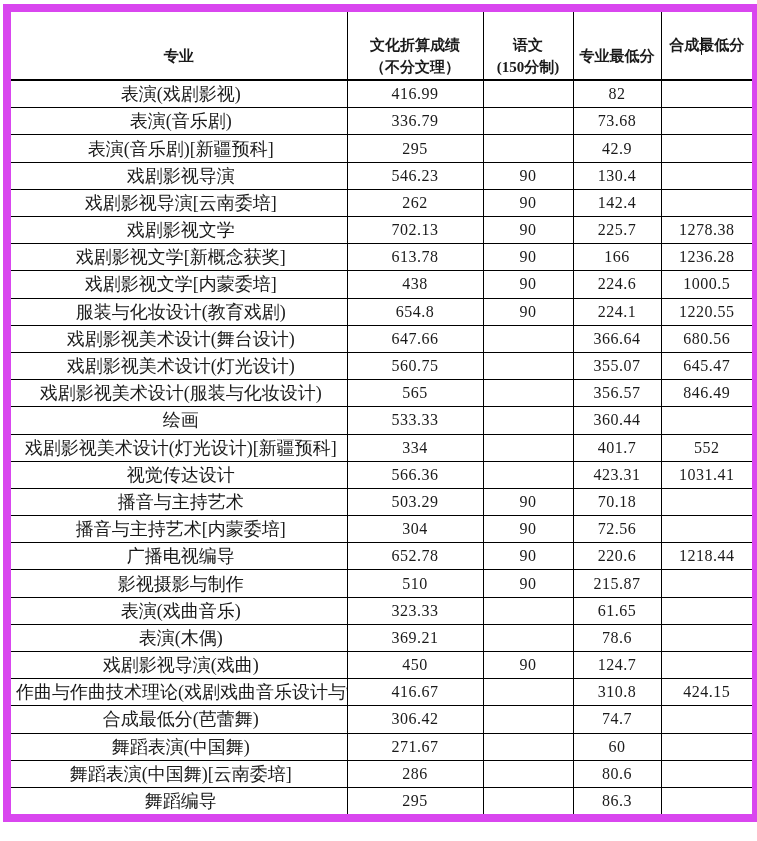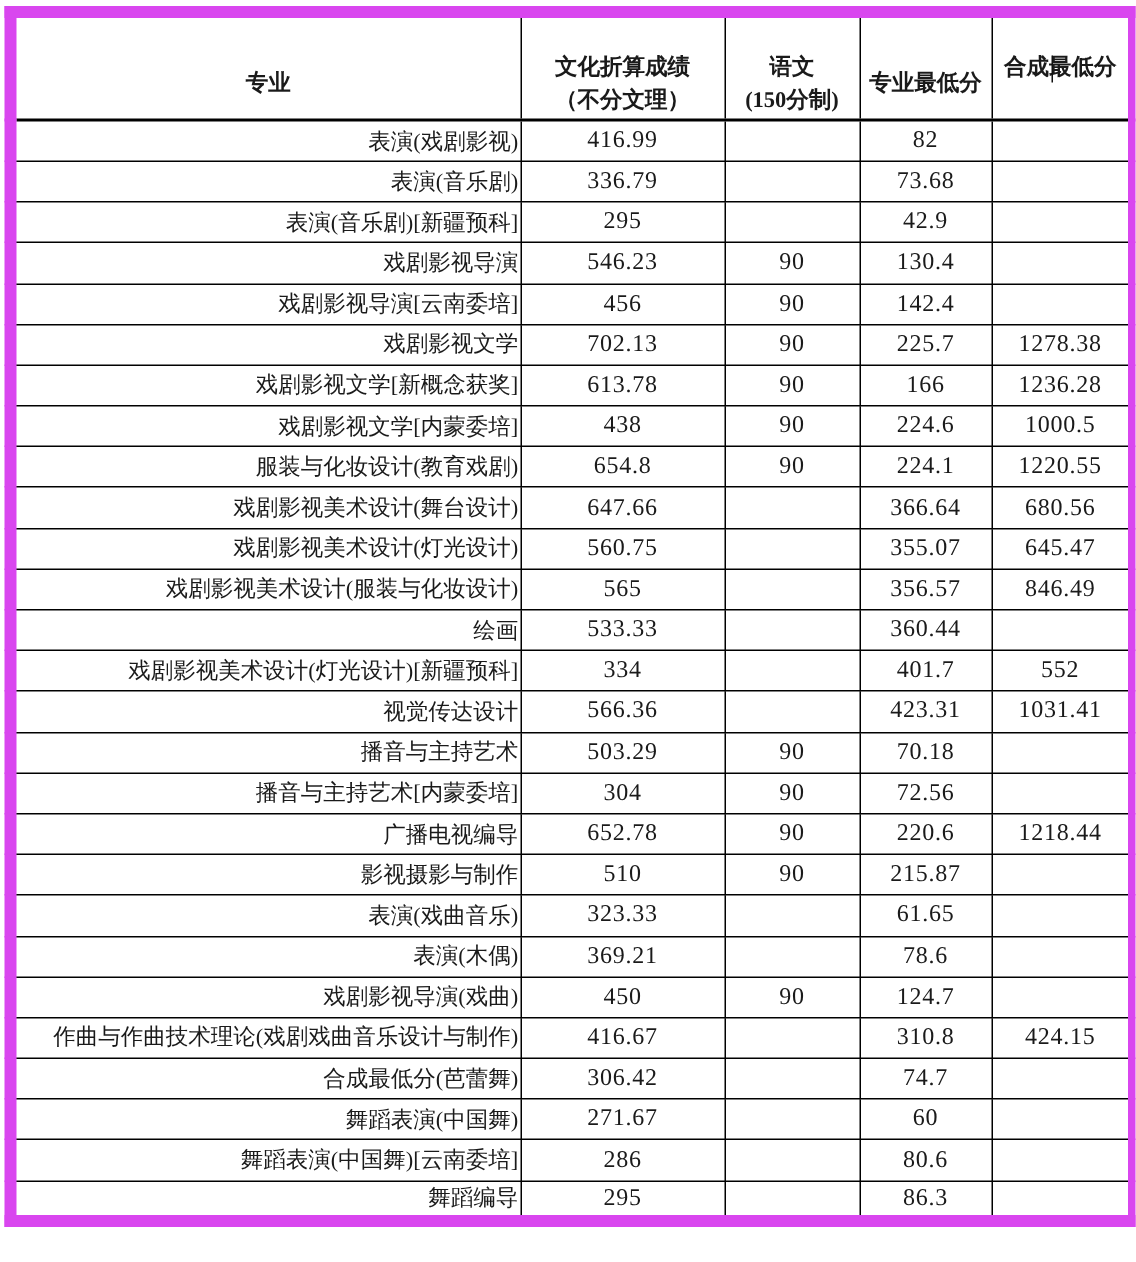--- a/index.html
+++ b/index.html
@@ -38,22 +38,22 @@
     white-space: pre-line;
     line-height: 1.45;
     position: relative;
   }
   tbody td {
     height: 27.2px;
     vertical-align: middle;
   }
   td.cell-major {
     font-family: "Liberation Serif", "DejaVu Serif", serif;
-    font-size: 15px;
-    text-align: right;
+    font-size: 18px;
+    text-align: center;
     padding-left: 5px;
     white-space: nowrap;
   }
   td.cell-num {
     font-family: "Liberation Serif", "DejaVu Serif", serif;
     font-size: 16px;
     text-align: center;
     letter-spacing: 0.5px;
   }
   .caret {
@@ -123,21 +123,21 @@
         </tr>
         <tr>
           <td class="cell-major">戏剧影视导演</td>
           <td class="cell-num">546.23</td>
           <td class="cell-num">90</td>
           <td class="cell-num">130.4</td>
           <td class="cell-num"></td>
         </tr>
         <tr>
           <td class="cell-major">戏剧影视导演[云南委培]</td>
-          <td class="cell-num">456</td>
+          <td class="cell-num">262</td>
           <td class="cell-num">90</td>
           <td class="cell-num">142.4</td>
           <td class="cell-num"></td>
         </tr>
         <tr>
           <td class="cell-major">戏剧影视文学</td>
           <td class="cell-num">702.13</td>
           <td class="cell-num">90</td>
           <td class="cell-num">225.7</td>
           <td class="cell-num">1278.38</td>

